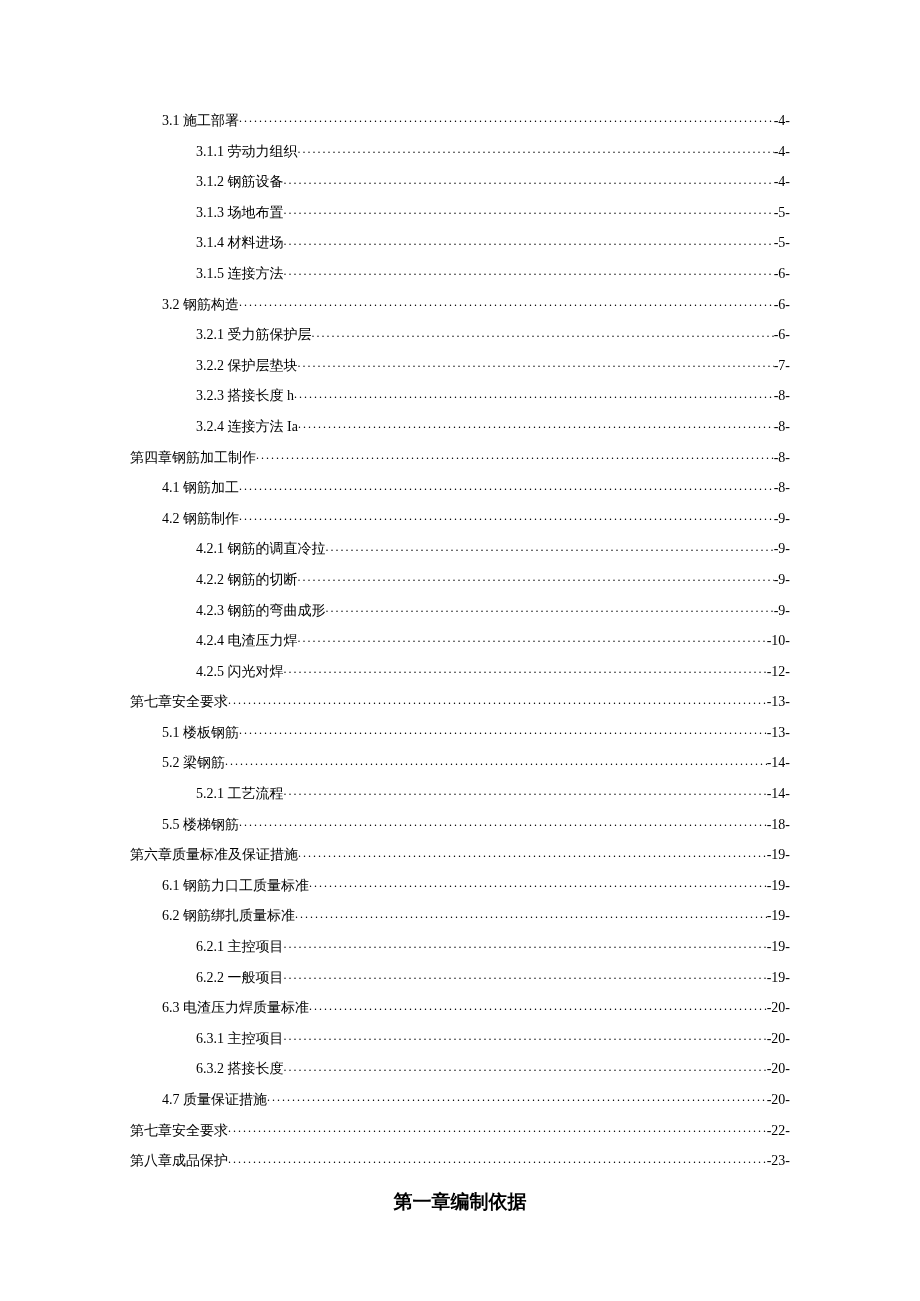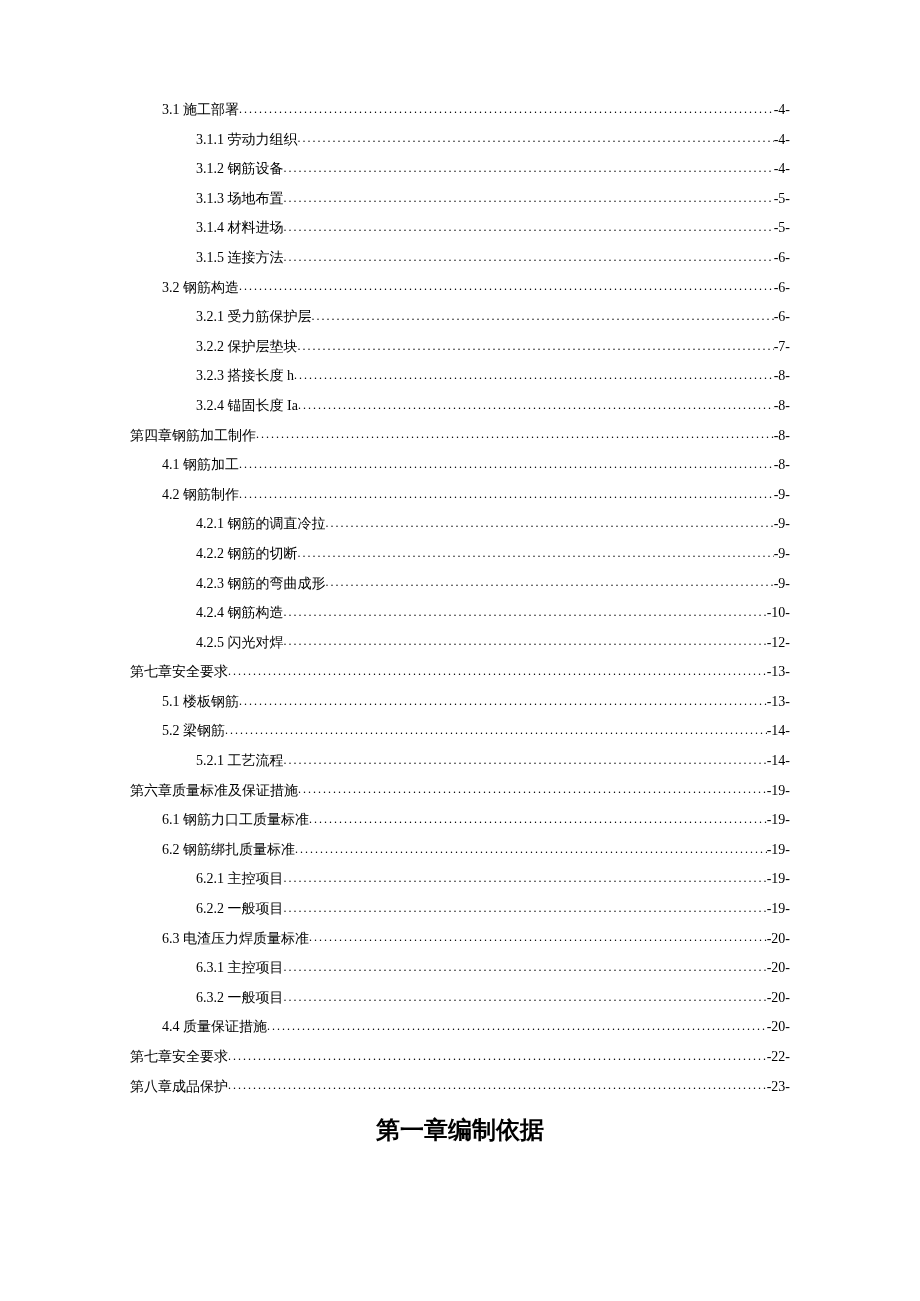--- a/index.html
+++ b/index.html
@@ -6,44 +6,45 @@
     body {
       background: #fff;
       font-family: "SimSun", "宋体", serif;
       font-size: 14px;
       color: #000;
       width: 920px;
       padding: 100px 130px 60px 130px;
     }
     .toc-line {
       display: flex;
-      align-items: flex-end;
+      align-items: center;
       margin-bottom: 10px;
       line-height: 1.4;
       white-space: nowrap;
+      margin-top: 11px;
     }
     .indent-1 { padding-left: 32px; }
     .indent-2 { padding-left: 66px; }
     .toc-label { flex-shrink: 0; }
     .dots {
       flex: 1;
       overflow: hidden;
       letter-spacing: 2px;
       font-size: 12px;
       position: relative;
       top: -2px;
     }
     .dots::after {
       content: "..........................................................................................................................................................";
     }
     .toc-page { flex-shrink: 0; }
     .chapter-title {
       text-align: center;
       font-family: "SimHei", "黑体", sans-serif;
-      font-size: 24px;
+      font-size: 19px;
       font-weight: bold;
       margin-top: 18px;
       margin-bottom: 40px;
     }
   </style>
 </head>
 <body>
 
 <div id="toc-container">
     <div class="toc-line indent-1">
@@ -90,21 +91,21 @@
       <span class="toc-label">3.2.2  保护层垫块 </span>
       <span class="dots"></span>
       <span class="toc-page">-7-</span>
     </div>
     <div class="toc-line indent-2">
       <span class="toc-label">3.2.3  搭接长度 h </span>
       <span class="dots"></span>
       <span class="toc-page">-8-</span>
     </div>
     <div class="toc-line indent-2">
-      <span class="toc-label">3.2.4  锚固长度 Ia </span>
+      <span class="toc-label">3.2.4  连接方法 Ia </span>
       <span class="dots"></span>
       <span class="toc-page">-8-</span>
     </div>
     <div class="toc-line indent-0">
       <span class="toc-label">第四章钢筋加工制作 </span>
       <span class="dots"></span>
       <span class="toc-page">-8-</span>
     </div>
     <div class="toc-line indent-1">
       <span class="toc-label">4.1  钢筋加工 </span>
@@ -125,21 +126,21 @@
       <span class="toc-label">4.2.2  钢筋的切断 </span>
       <span class="dots"></span>
       <span class="toc-page">-9-</span>
     </div>
     <div class="toc-line indent-2">
       <span class="toc-label">4.2.3  钢筋的弯曲成形 </span>
       <span class="dots"></span>
       <span class="toc-page">-9-</span>
     </div>
     <div class="toc-line indent-2">
-      <span class="toc-label">4.2.4  钢筋构造 </span>
+      <span class="toc-label">4.2.4  电渣压力焊 </span>
       <span class="dots"></span>
       <span class="toc-page">-10-</span>
     </div>
     <div class="toc-line indent-2">
       <span class="toc-label">4.2.5  闪光对焊 </span>
       <span class="dots"></span>
       <span class="toc-page">-12-</span>
     </div>
     <div class="toc-line indent-0">
       <span class="toc-label">第七章安全要求 </span>
@@ -154,20 +155,25 @@
     <div class="toc-line indent-1">
       <span class="toc-label">5.2  梁钢筋 </span>
       <span class="dots"></span>
       <span class="toc-page">-14-</span>
     </div>
     <div class="toc-line indent-2">
       <span class="toc-label">5.2.1  工艺流程 </span>
       <span class="dots"></span>
       <span class="toc-page">-14-</span>
     </div>
+    <div class="toc-line indent-1">
+      <span class="toc-label">5.5  楼梯钢筋 </span>
+      <span class="dots"></span>
+      <span class="toc-page">-18-</span>
+    </div>
     <div class="toc-line indent-0">
       <span class="toc-label">第六章质量标准及保证措施 </span>
       <span class="dots"></span>
       <span class="toc-page">-19-</span>
     </div>
     <div class="toc-line indent-1">
       <span class="toc-label">6.1  钢筋力口工质量标准 </span>
       <span class="dots"></span>
       <span class="toc-page">-19-</span>
     </div>
@@ -190,26 +196,26 @@
       <span class="toc-label">6.3  电渣压力焊质量标准 </span>
       <span class="dots"></span>
       <span class="toc-page">-20-</span>
     </div>
     <div class="toc-line indent-2">
       <span class="toc-label">6.3.1  主控项目 </span>
       <span class="dots"></span>
       <span class="toc-page">-20-</span>
     </div>
     <div class="toc-line indent-2">
-      <span class="toc-label">6.3.2  一般项目 </span>
-      <span class="dots"></span>
-      <span class="toc-page">-20-</span>
-    </div>
-    <div class="toc-line indent-1">
-      <span class="toc-label">4.4  质量保证措施 </span>
+      <span class="toc-label">6.3.2  搭接长度 </span>
+      <span class="dots"></span>
+      <span class="toc-page">-20-</span>
+    </div>
+    <div class="toc-line indent-1">
+      <span class="toc-label">4.7  质量保证措施 </span>
       <span class="dots"></span>
       <span class="toc-page">-20-</span>
     </div>
     <div class="toc-line indent-0">
       <span class="toc-label">第七章安全要求 </span>
       <span class="dots"></span>
       <span class="toc-page">-22-</span>
     </div>
     <div class="toc-line indent-0">
       <span class="toc-label">第八章成品保护 </span>

